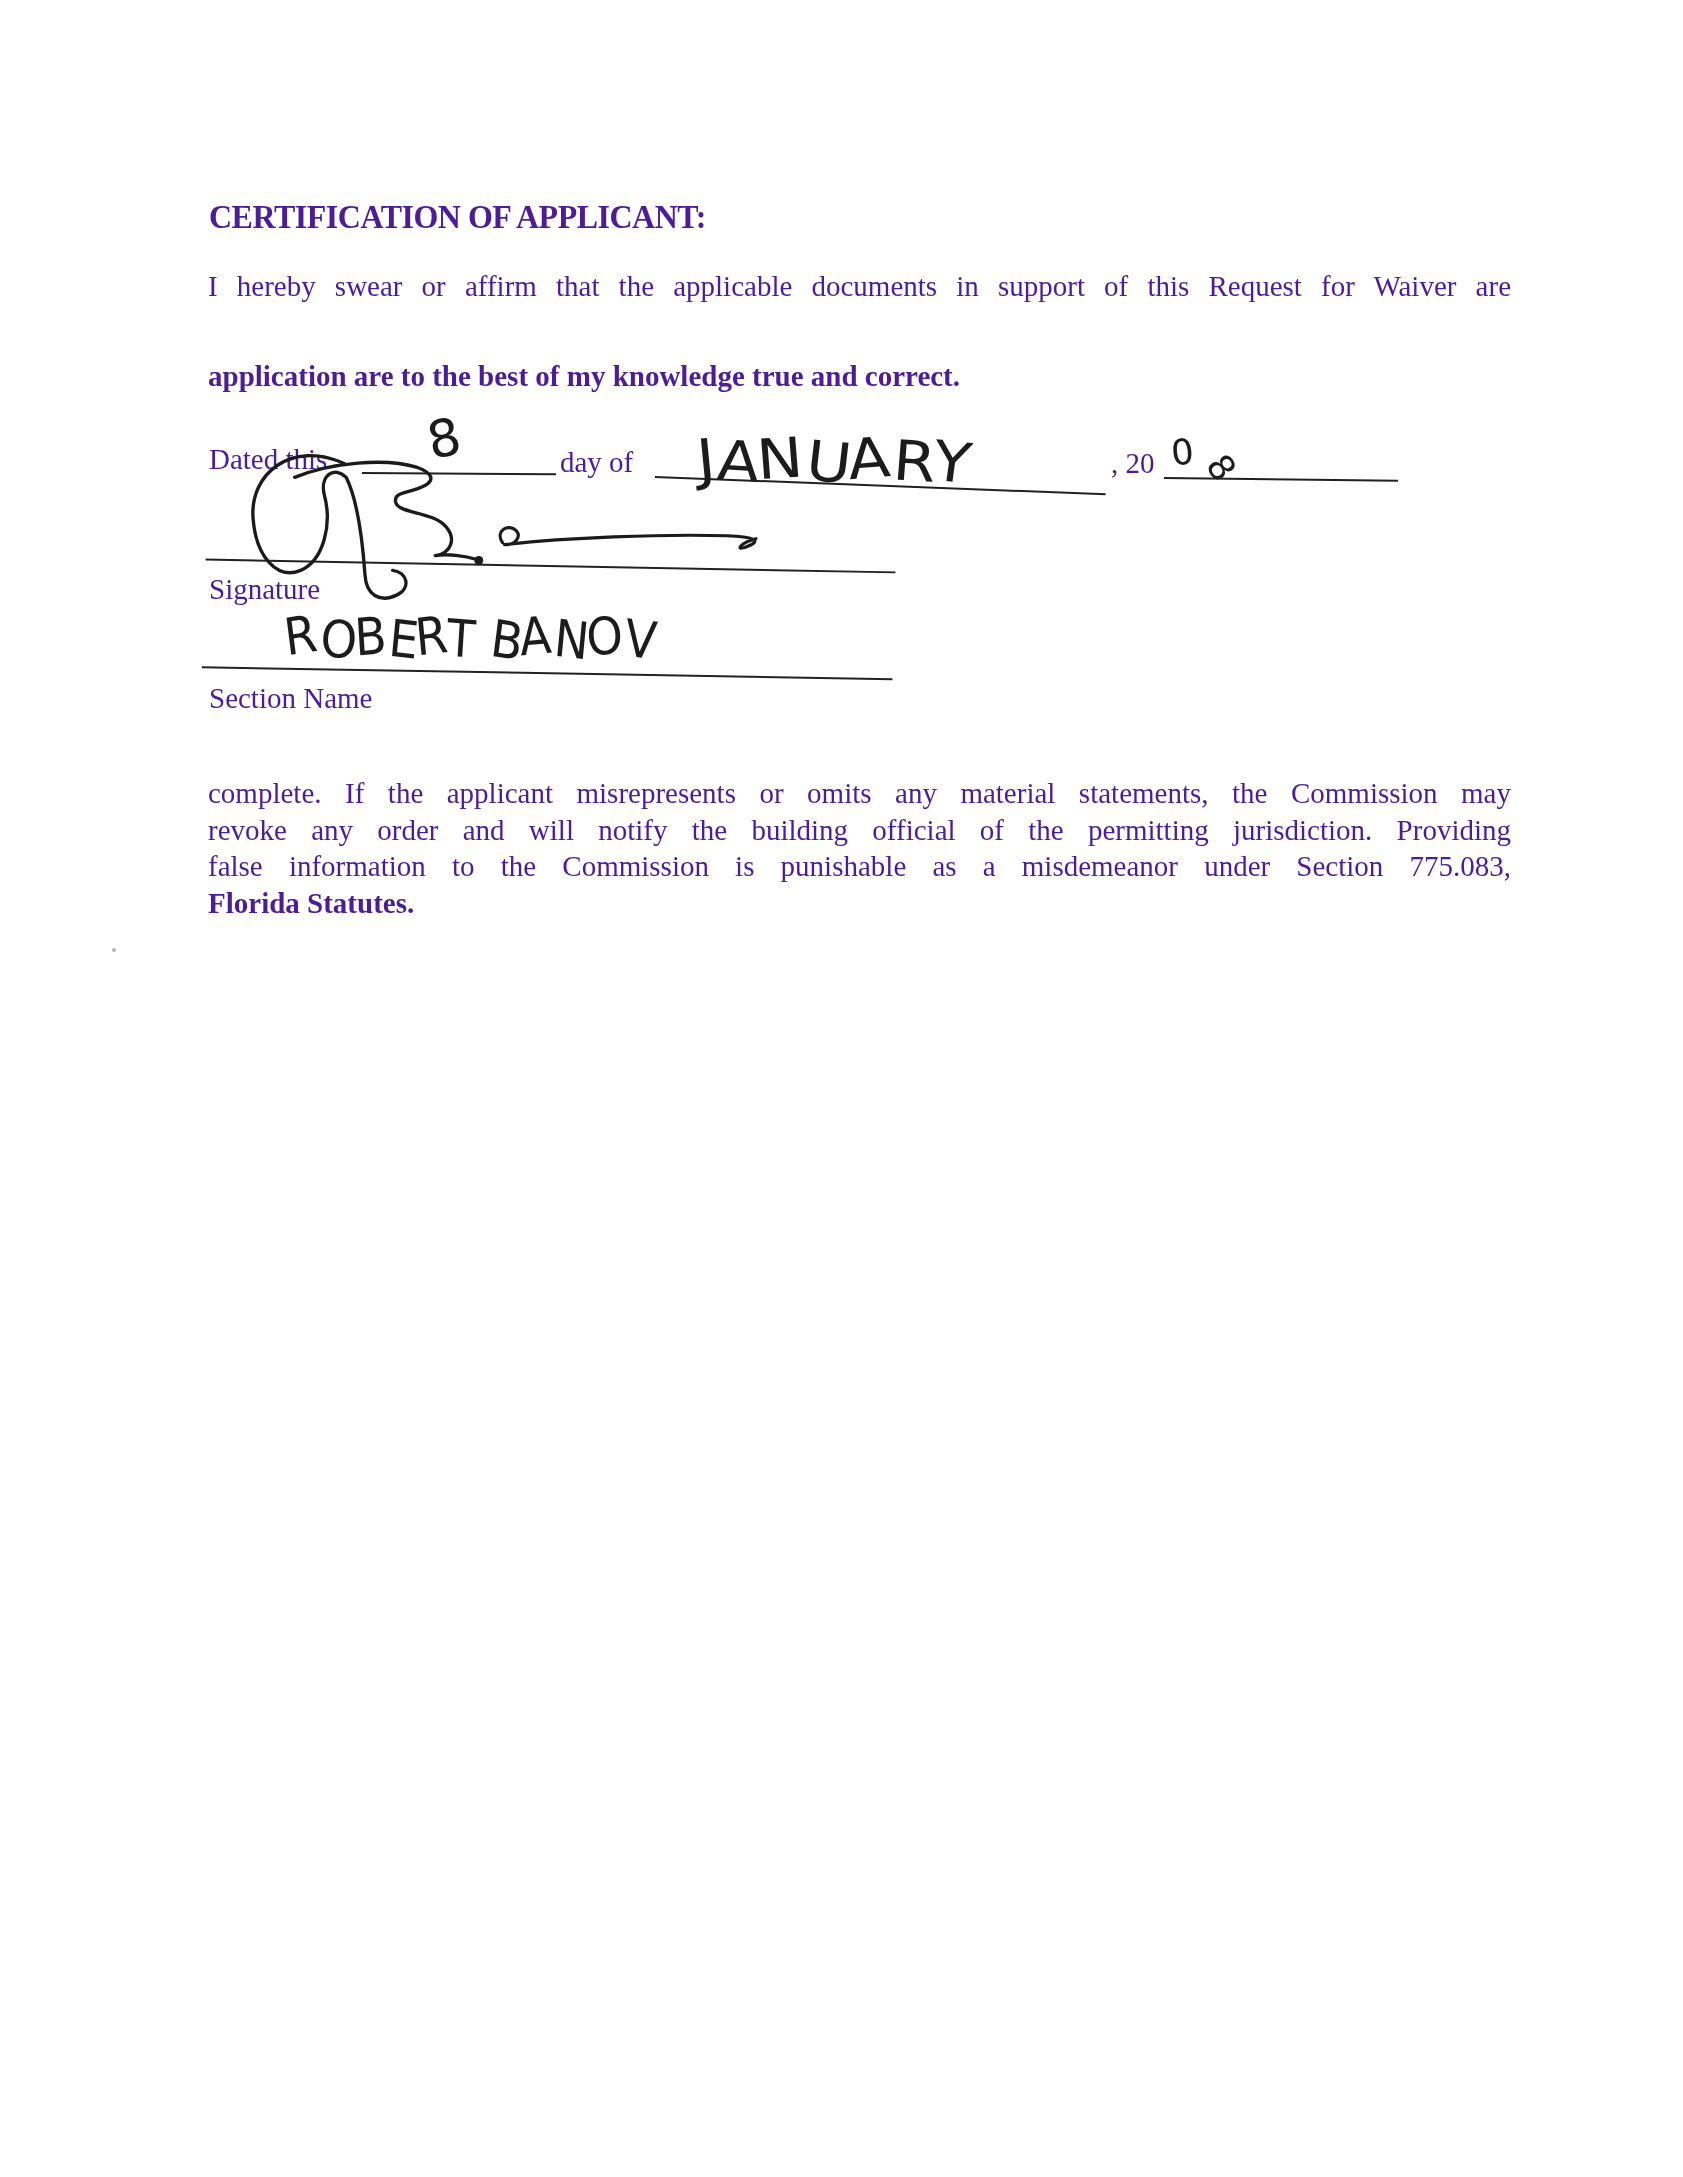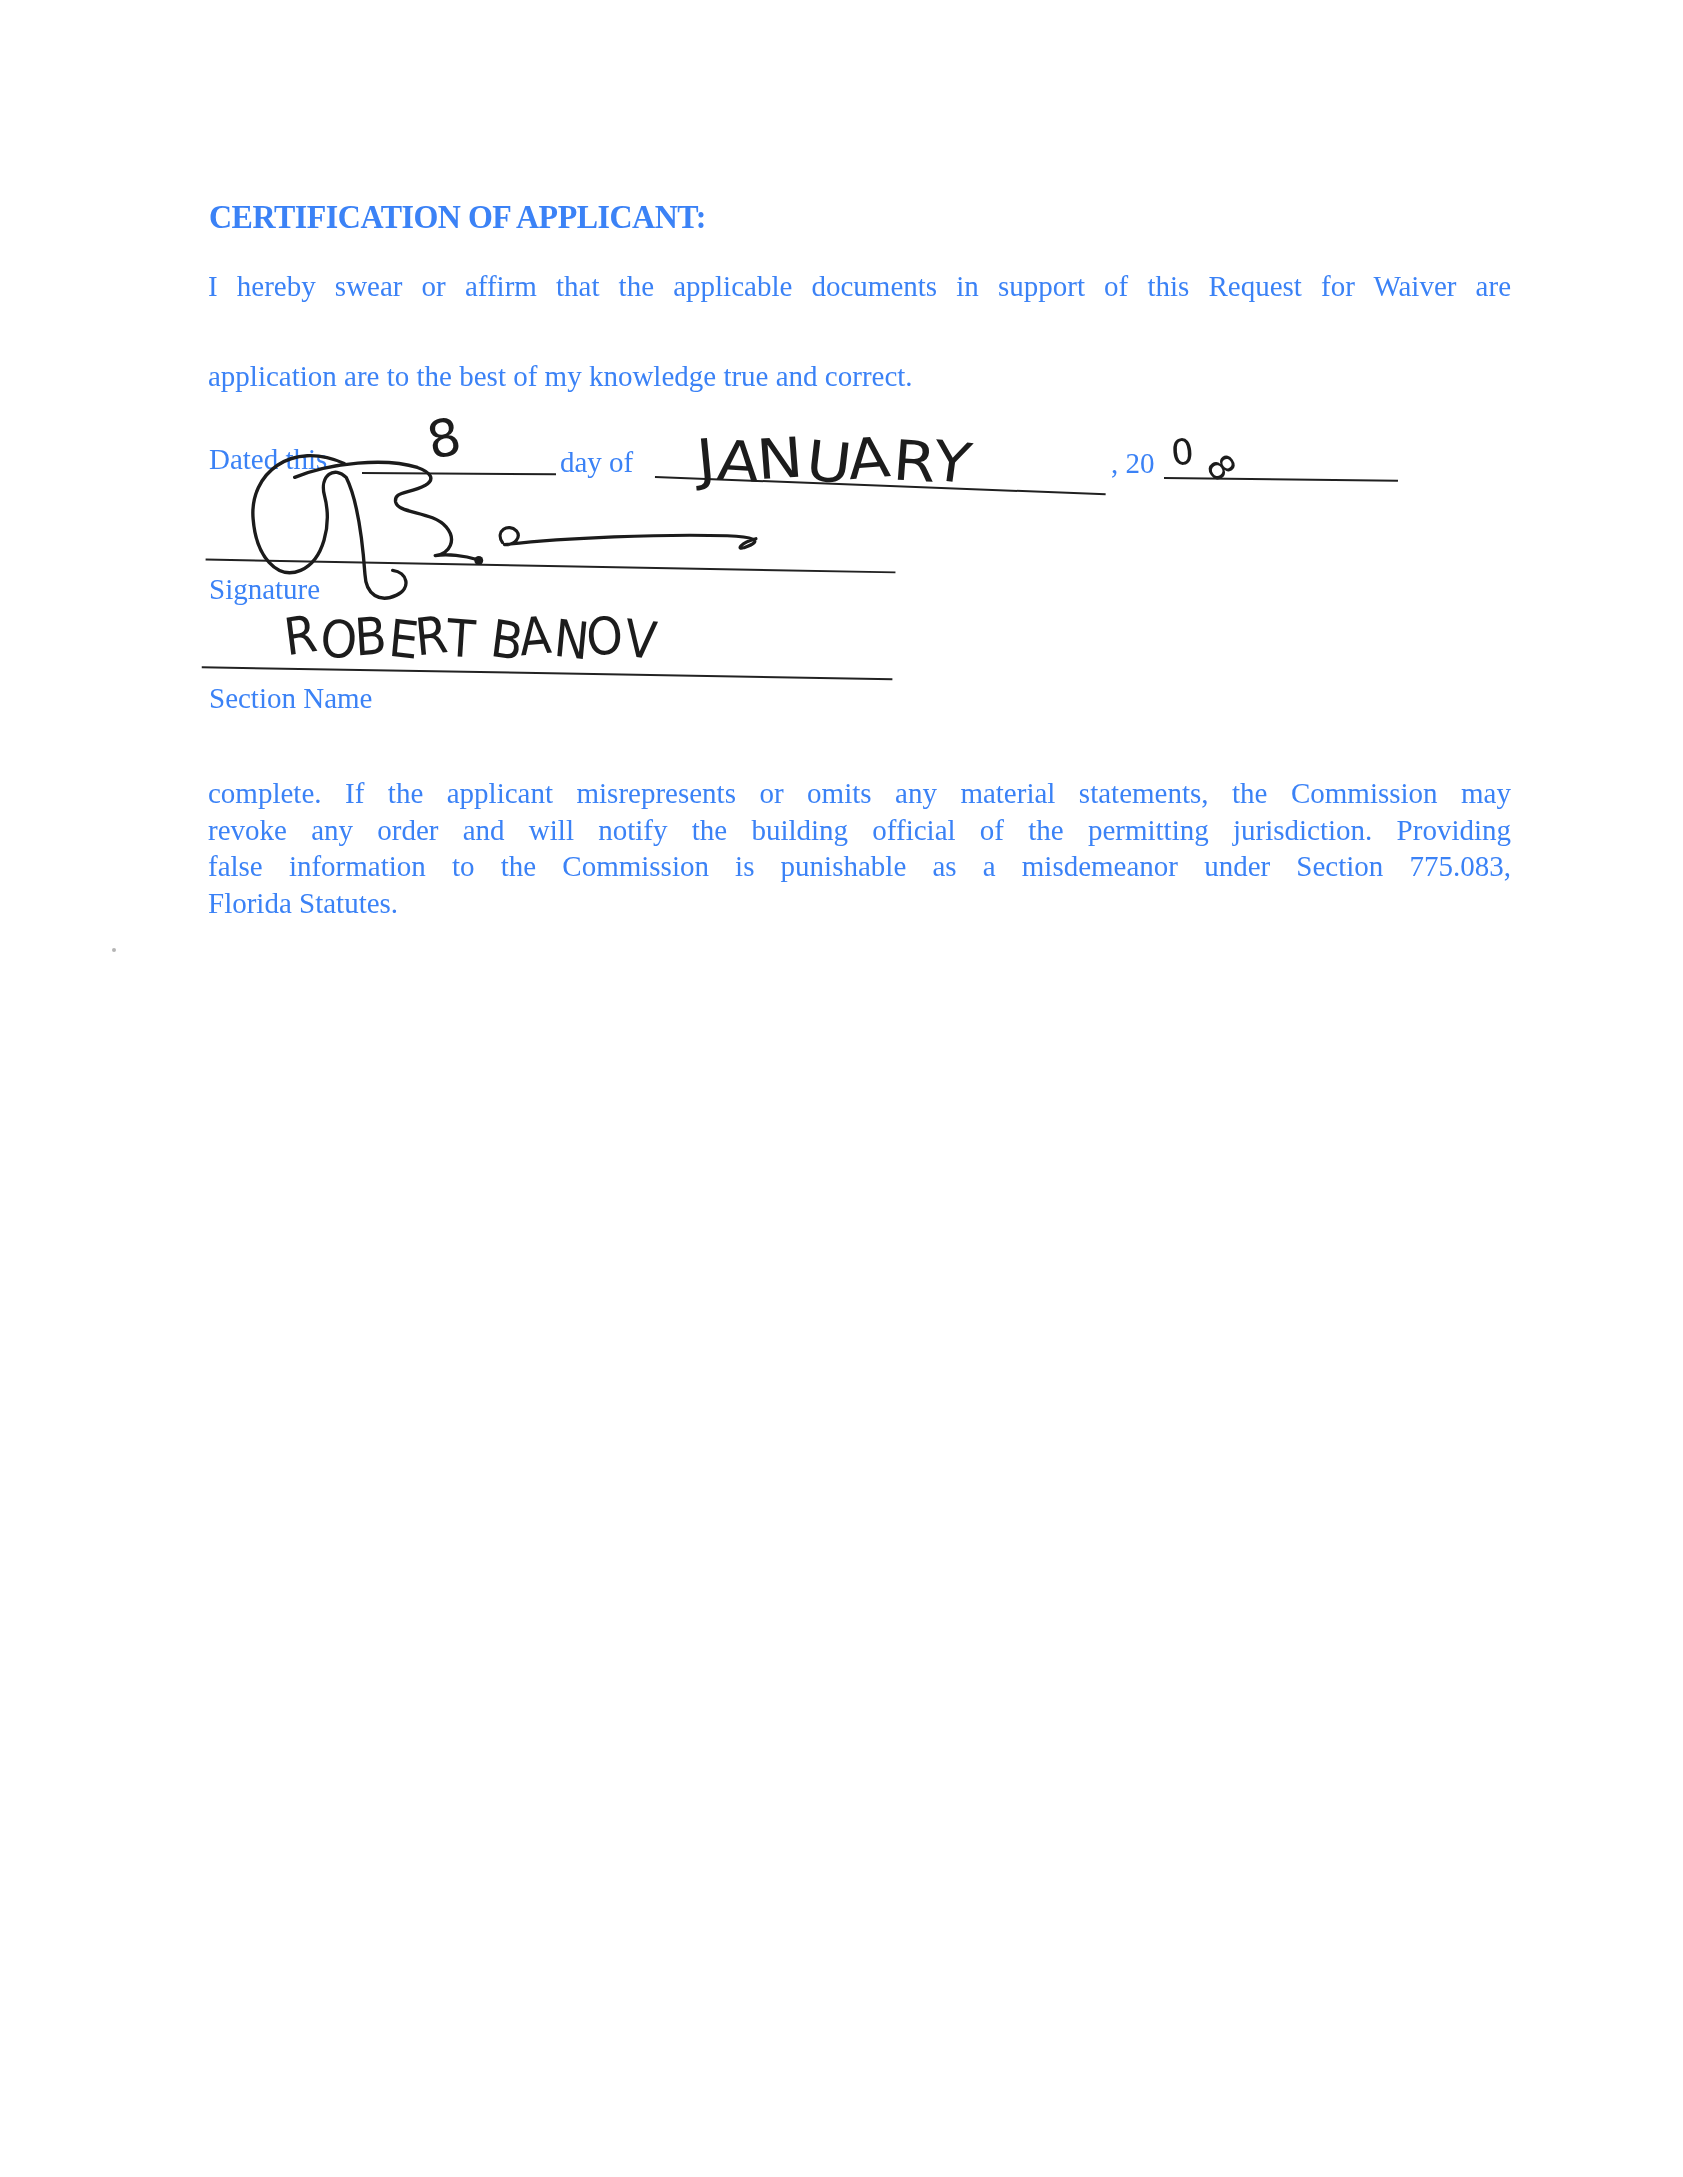--- a/index.html
+++ b/index.html
@@ -3,21 +3,21 @@
 <meta charset="utf-8">
 <style>
   html, body { margin: 0; padding: 0; background: #ffffff; }
   .page {
     position: relative;
     width: 1683px;
     height: 2177px;
     background: #ffffff;
     overflow: hidden;
     font-family: "Liberation Serif", serif;
-    color: #3b82f6;
+    color: #4c1d95;
   }
   .abs { position: absolute; }
 
   .doc-title {
     left: 209px; top: 198px;
     font-size: 34px;
     font-weight: 700;
     letter-spacing: -0.5px;
     transform: scaleX(0.94);
     transform-origin: 0 0;
@@ -26,21 +26,21 @@
 
   .pline {
     left: 208px;
     width: 1303px;
     font-size: 29px;
     line-height: 37px;
     text-align: justify;
     text-align-last: justify;
     white-space: normal;
   }
-  .pline.last { text-align-last: left; }
+  .pline.last { text-align-last: left; font-weight: bold; }
 
   .formlabel {
     font-size: 29px;
     line-height: 34px;
     white-space: nowrap;
   }
 
   .blankline {
     height: 0;
     border-bottom: 2px solid #202020;

